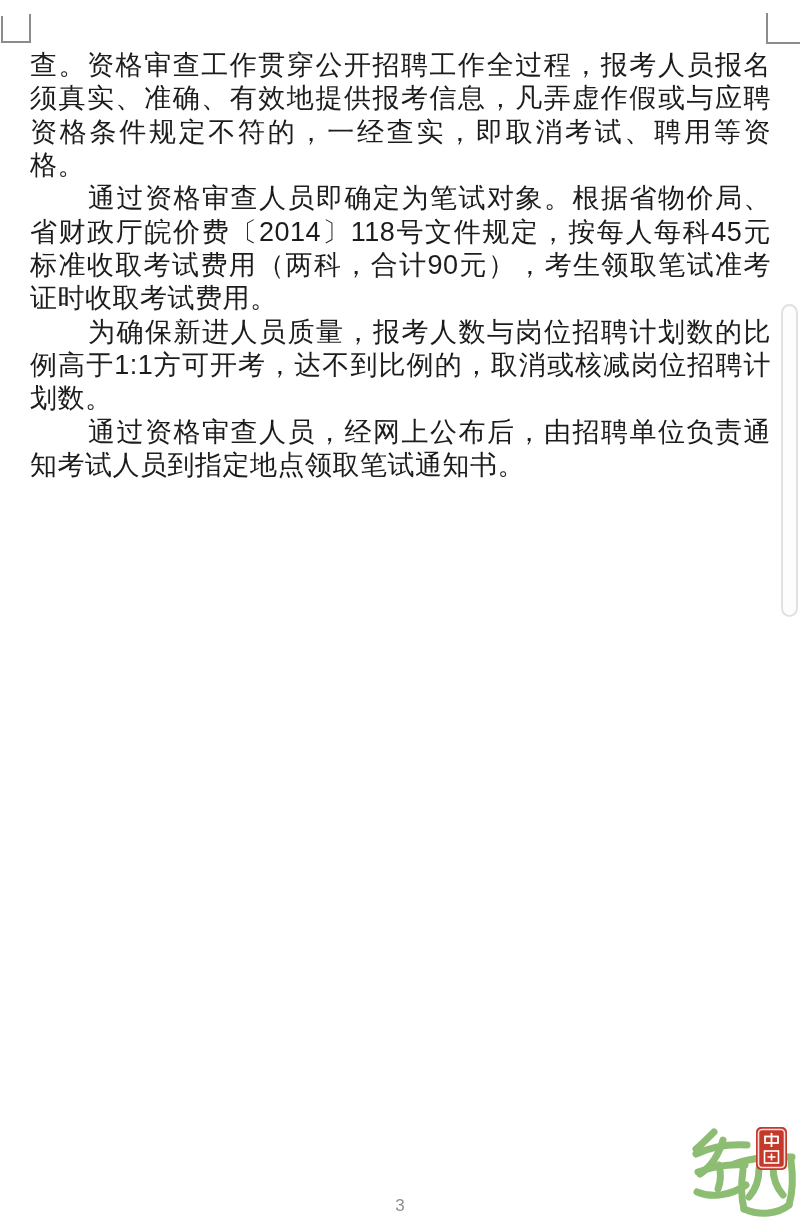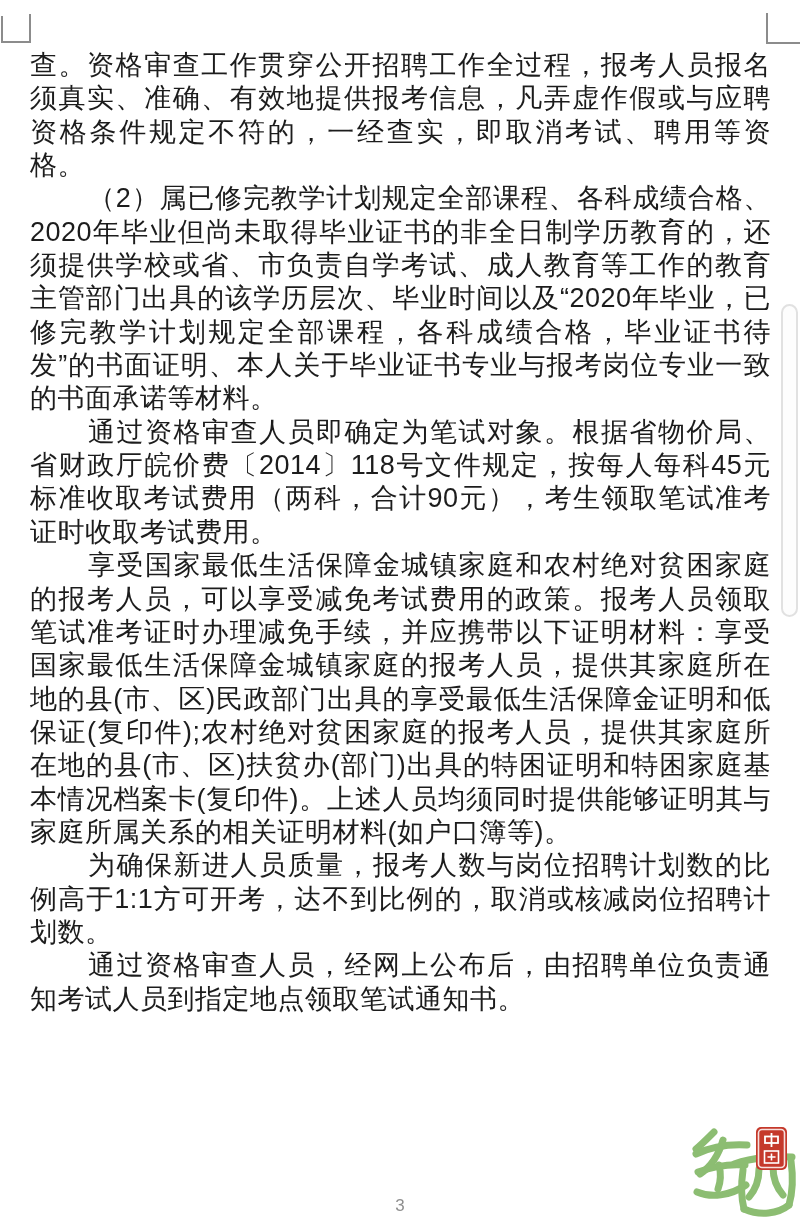--- a/index.html
+++ b/index.html
@@ -80,23 +80,21 @@
 <div class="page">
 
   <div class="mark h m-tl-h"></div>
   <div class="mark v m-tl-v"></div>
   <div class="mark v m-tl-e"></div>
   <div class="mark v m-tr-v"></div>
   <div class="mark h m-tr-h"></div>
 
   <div class="content">
       <p class="para">查。资格审查工作贯穿公开招聘工作全过程，报考人员报名须真实、准确、有效地提供报考信息，凡弄虚作假或与应聘资格条件规定不符的，一经查实，即取消考试、聘用等资格。</p>
-      <p class="para indent">（2）属已修完教学计划规定全部课程、各科成绩合格、2020年毕业但尚未取得毕业证书的非全日制学历教育的，还须提供学校或省、市负责自学考试、成人教育等工作的教育主管部门出具的该学历层次、毕业时间以及“2020年毕业，已修完教学计划规定全部课程，各科成绩合格，毕业证书待发”的书面证明、本人关于毕业证书专业与报考岗位专业一致的书面承诺等材料。</p>
       <p class="para indent">通过资格审查人员即确定为笔试对象。根据省物价局、省财政厅皖价费〔2014〕118号文件规定，按每人每科45元标准收取考试费用（两科，合计90元），考生领取笔试准考证时收取考试费用。</p>
-      <p class="para indent">享受国家最低生活保障金城镇家庭和农村绝对贫困家庭的报考人员，可以享受减免考试费用的政策。报考人员领取笔试准考证时办理减免手续，并应携带以下证明材料：享受国家最低生活保障金城镇家庭的报考人员，提供其家庭所在地的县(市、区)民政部门出具的享受最低生活保障金证明和低保证(复印件);农村绝对贫困家庭的报考人员，提供其家庭所在地的县(市、区)扶贫办(部门)出具的特困证明和特困家庭基本情况档案卡(复印件)。上述人员均须同时提供能够证明其与家庭所属关系的相关证明材料(如户口簿等)。</p>
       <p class="para indent">为确保新进人员质量，报考人数与岗位招聘计划数的比例高于1:1方可开考，达不到比例的，取消或核减岗位招聘计划数。</p>
       <p class="para indent">通过资格审查人员，经网上公布后，由招聘单位负责通知考试人员到指定地点领取笔试通知书。</p>
     </div>
 
   <div class="scrollbar-thumb"></div>
 
   <div class="watermark" aria-label="watermark">
     <svg class="calligraphy" width="148" height="112" viewBox="0 0 148 112">
       <g fill="none" stroke="#7db45f" stroke-width="7" stroke-linecap="round" opacity="0.88">
 

